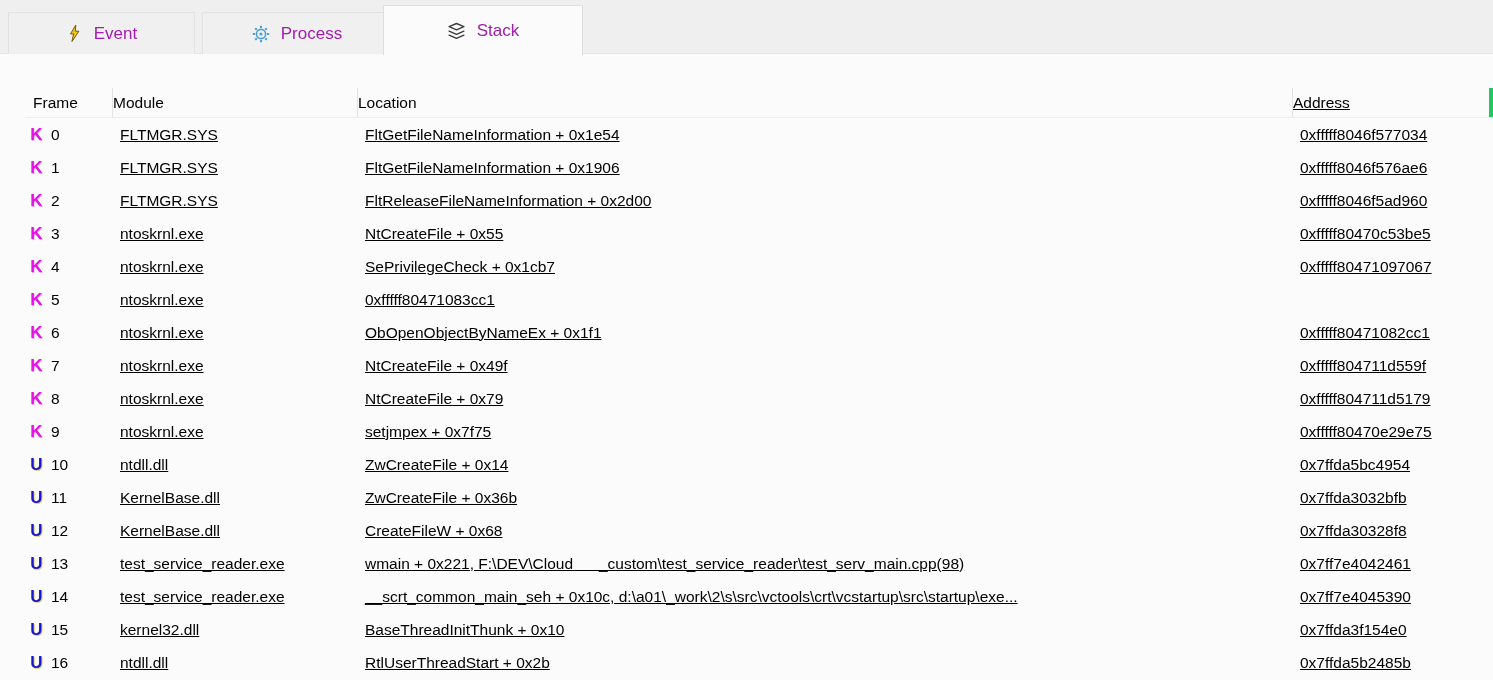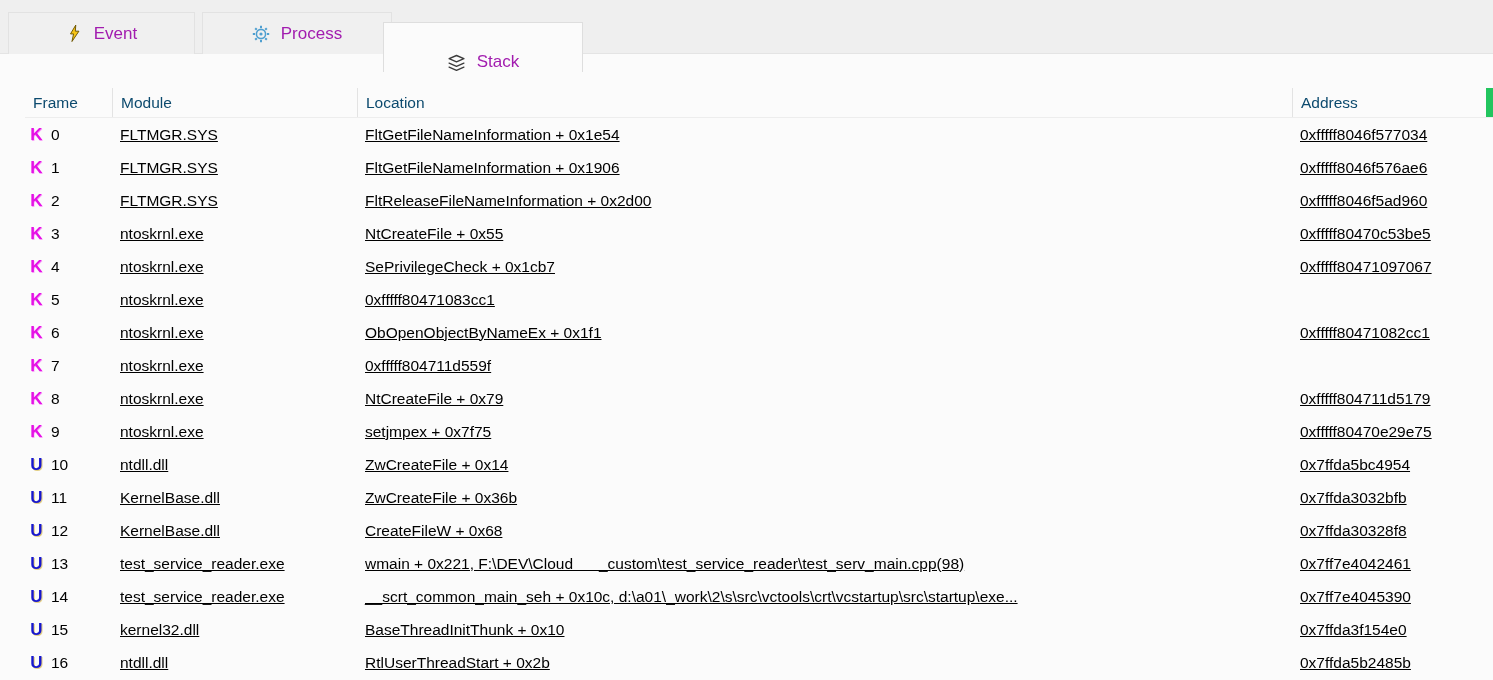--- a/index.html
+++ b/index.html
@@ -22,52 +22,50 @@
     position:absolute; top:12px; height:42px;
     display:flex; align-items:center; justify-content:center; gap:11px;
     font-size:17px; color:#a21caf;
     background:#f0f0f0;
     border:1px solid #e2e2e2; border-bottom:none;
     box-sizing:border-box;
     cursor:default;
     z-index:1;
   }
   .tab.active {
-    top:22px; height:50px;
+    top:5px; height:50px;
     background:#fbfbfb;
     border:1px solid #dedede; border-bottom:none;
     z-index:3;
-    align-items:flex-end;
   }
   .tab-event   { left:8px;   width:187px; }
   .tab-process { left:194px; width:190px;margin-left:8px; }
   .tab-stack   { left:383px; width:200px; }
   .tab svg { display:block; }
 
   
   .stack-table {
     position:absolute; left:25px; top:88px; right:0; bottom:0;
   }
   .hdr-row {
     display:grid;
     grid-template-columns:87px 245px 935px 1fr;
     height:29px;
     align-items:center;
     font-size:15.5px;
-    color:#0c4a6e;
+    color:#000000;
     border-bottom:1px solid #ededed;
   }
   .hdr-cell {
     height:100%;
     display:flex; align-items:center;
-    padding-left:8px;
     box-sizing:border-box;
   }
   .hdr-cell + .hdr-cell { border-left:1px solid #e3e3e3; }
-  .hdr-cell:last-child  { border-right:7px solid #22c55e; }
+  .hdr-cell:last-child  { border-right:4px solid #22c55e;text-decoration:underline; }
   .hdr-cell:first-child { padding-left:8px; }
 
   .rows { }
   .frame-row {
     display:grid;
     grid-template-columns:87px 245px 935px 1fr;
     height:33px;
     align-items:center;
     font-size:15.5px;
     color:#000;
@@ -204,20 +202,21 @@
         <div class="cell">ntoskrnl.exe</div>
         <div class="cell">ObOpenObjectByNameEx + 0x1f1</div>
         <div class="cell">0xfffff80471082cc1</div>
       </div>
       <div class="frame-row">
         <div class="cell-frame">
           <span class="mode-letter mode-K">K</span>
           <span class="frame-num">7</span>
         </div>
         <div class="cell">ntoskrnl.exe</div>
+        <div class="cell">NtCreateFile + 0x49f</div>
         <div class="cell">0xfffff804711d559f</div>
       </div>
       <div class="frame-row">
         <div class="cell-frame">
           <span class="mode-letter mode-K">K</span>
           <span class="frame-num">8</span>
         </div>
         <div class="cell">ntoskrnl.exe</div>
         <div class="cell">NtCreateFile + 0x79</div>
         <div class="cell">0xfffff804711d5179</div>

